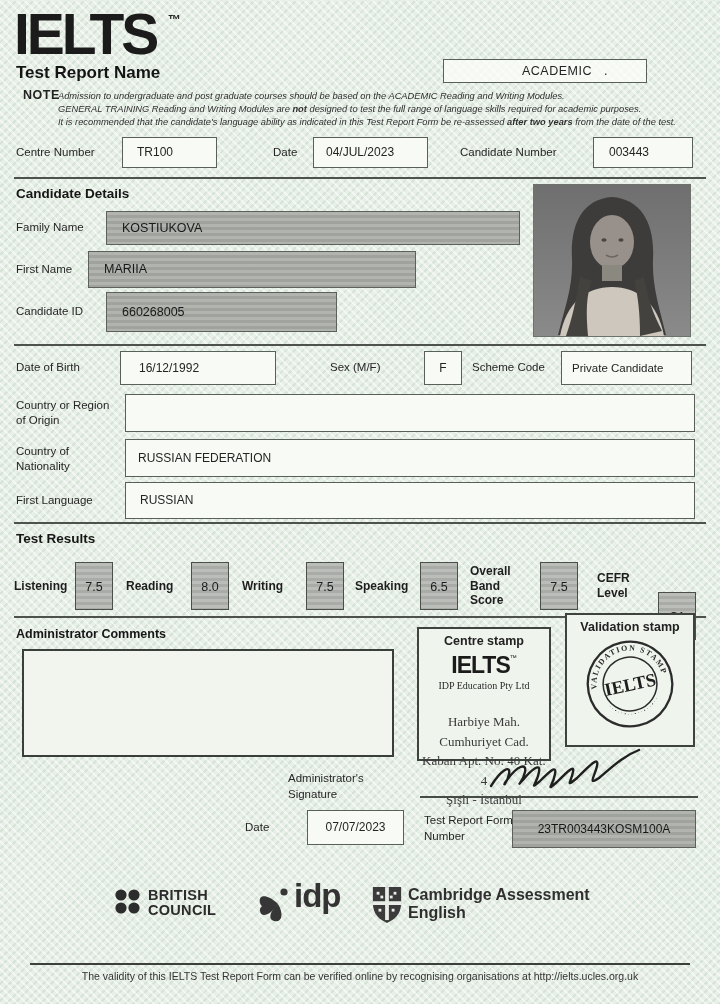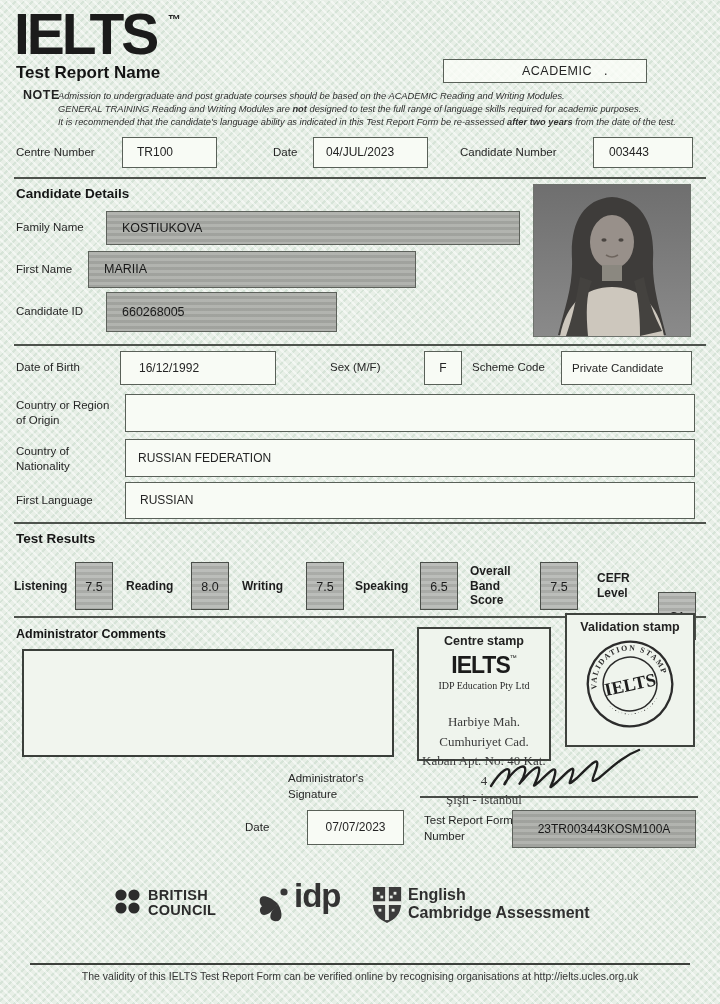--- a/index.html
+++ b/index.html
@@ -214,20 +214,20 @@
         <rect x="6" y="7" width="3" height="3"></rect>
           <rect x="10" y="11" width="3" height="3"></rect>
         <rect x="24" y="7" width="3" height="3"></rect>
           <rect x="20" y="11" width="3" height="3"></rect>
         <rect x="8" y="25" width="3" height="3"></rect>
           <rect x="22" y="25" width="3" height="3"></rect>
       </g>
     </svg>
   </div>
   <div class="abs" style="left:408px; top:886px; font-weight:bold; font-size:16px; line-height:1.15; color:#2f2f2f;">
+    <div>Cambridge Assessment</div>
     <div>English</div>
-    <div>Cambridge Assessment</div>
   </div>
 
   <div class="abs" style="left:30px; top:963px; width:660px; height:0; border-top:2px solid #3c403b;"></div>
   <div class="abs" style="left:0; top:970px; width:720px; text-align:center; font-size:10.5px; color:#333333;">The validity of this IELTS Test Report Form can be verified online by recognising organisations at http://ielts.ucles.org.uk</div>
 
 </div>
 
 </body></html>

